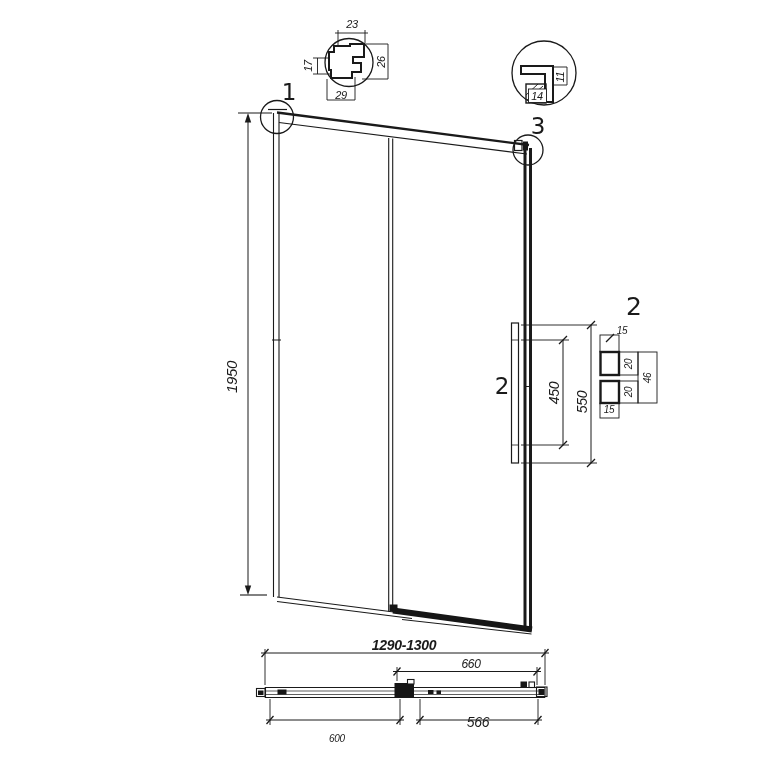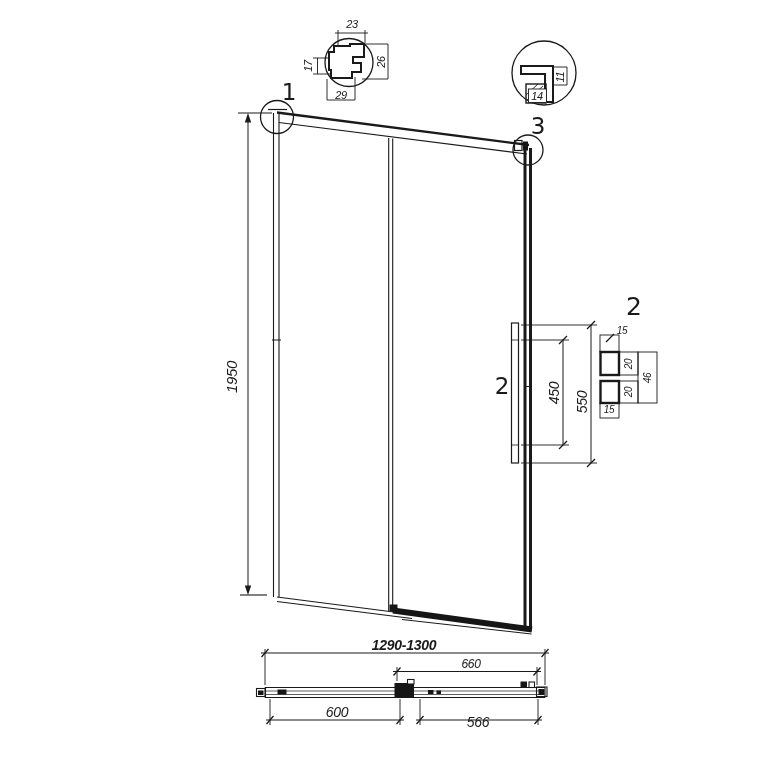--- a/index.html
+++ b/index.html
@@ -169,16 +169,16 @@
   <div class="lbl" style="left:537px;top:95.5px;font-size:11px;text-align:right;">14</div>
 
   <div class="lbl" style="left:622px;top:331px;font-size:10px;">15</div>
   <div class="lbl rot" style="left:629px;top:364px;font-size:10px;">20</div>
   <div class="lbl rot" style="left:629px;top:392px;font-size:10px;">20</div>
   <div class="lbl rot" style="left:648px;top:378px;font-size:10px;">46</div>
   <div class="lbl" style="left:609px;top:410px;font-size:10px;">15</div>
 
   <div class="lbl" style="left:404px;top:645px;font-size:14px;font-weight:bold;">1290-1300</div>
   <div class="lbl" style="left:471px;top:664px;font-size:12px;">660</div>
-  <div class="lbl" style="left:337px;top:712px;font-size:14px;">600</div>
+  <div class="lbl" style="left:337px;top:739px;font-size:10px;">600</div>
   <div class="lbl" style="left:478px;top:706px;font-size:14px;margin-top:16px;">566</div>
 
 </div>
 
 </body></html>

